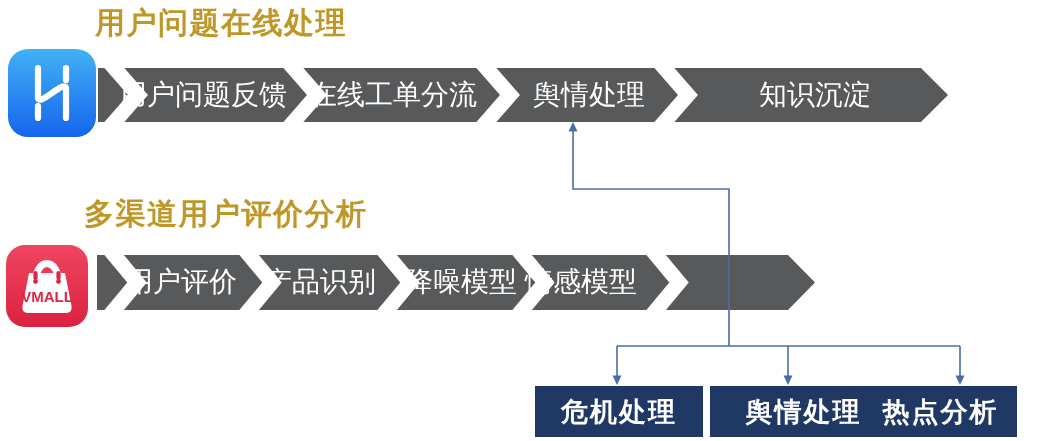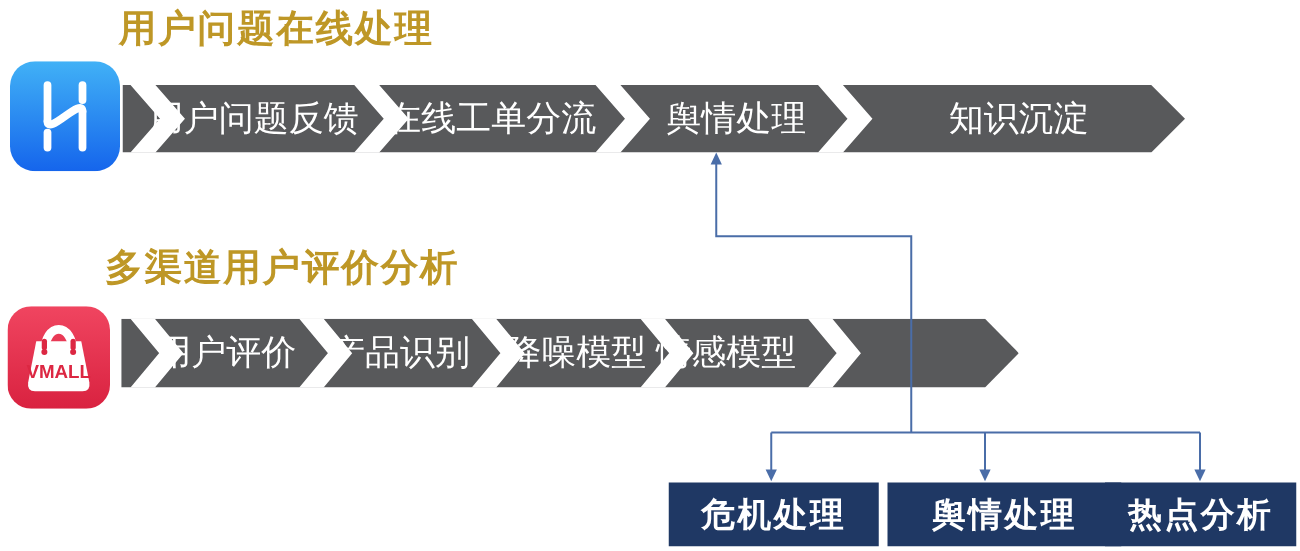--- a/index.html
+++ b/index.html
@@ -20,21 +20,21 @@
   }
   .out-box{
     position:absolute;top:386px;height:51px;background:#1F3864;
     display:flex;align-items:center;justify-content:center;
   }
   .out-box span{
     color:#ffffff;font-size:27px;font-weight:600;letter-spacing:2px;white-space:nowrap;
   }
   .box-1{left:535px;width:168px;}
   .box-2{left:710px;width:187px;}
-  .box-3{left:884px;width:153px;font-family:Liberation Mono, monospace;}
+  .box-3{left:864px;width:153px;font-family:Liberation Mono, monospace;}
   .connectors{position:absolute;left:0;top:0;pointer-events:none;}
   .app-icon{position:absolute;}
 </style>
 </head>
 <body>
 
 <div class="canvas">
 
   <div class="flow-title title-top">用户问题在线处理</div>
 

